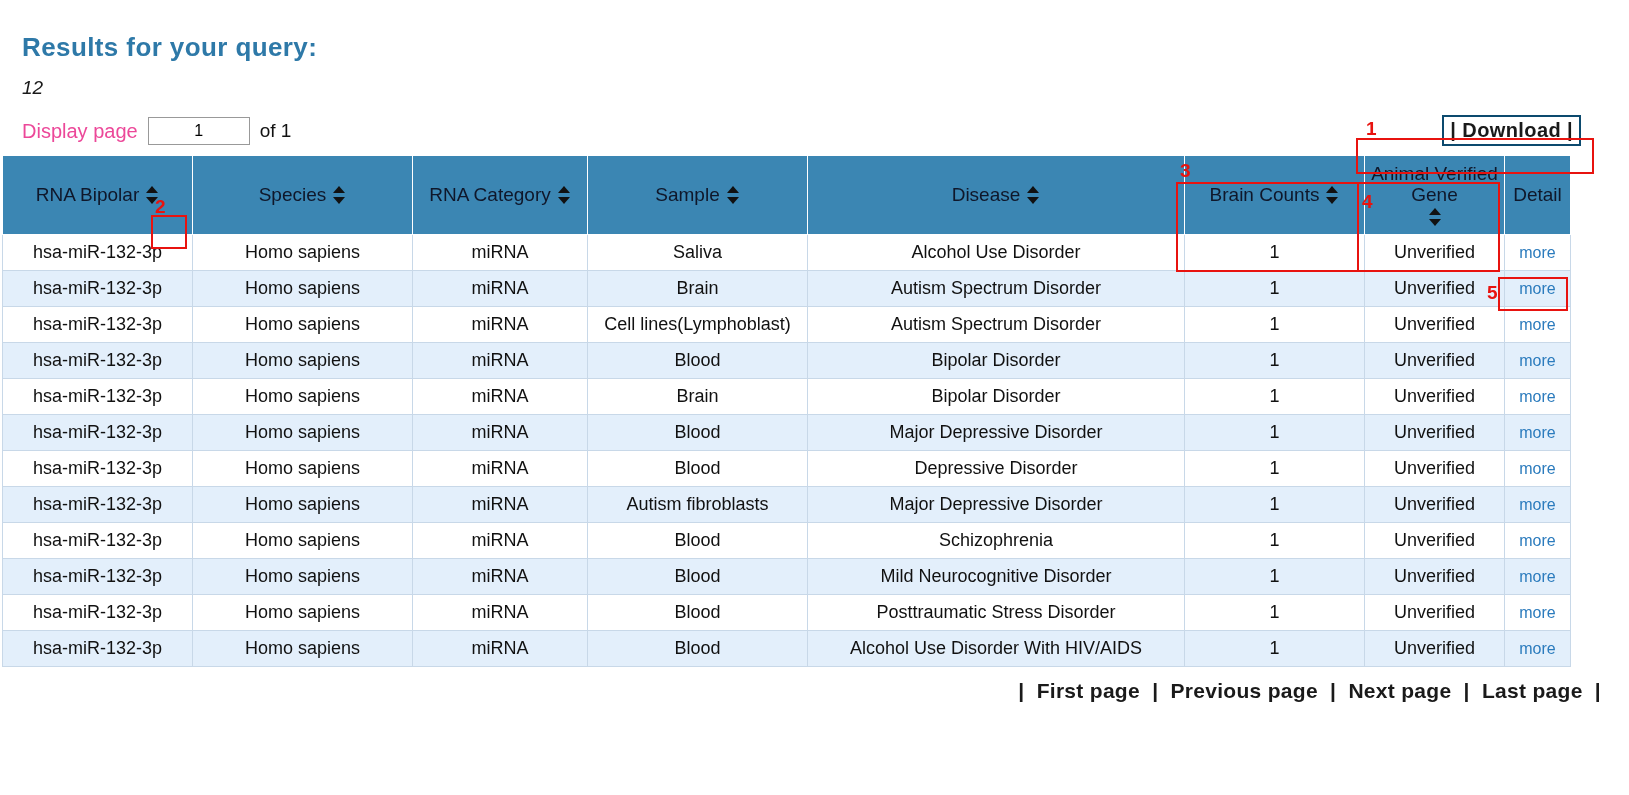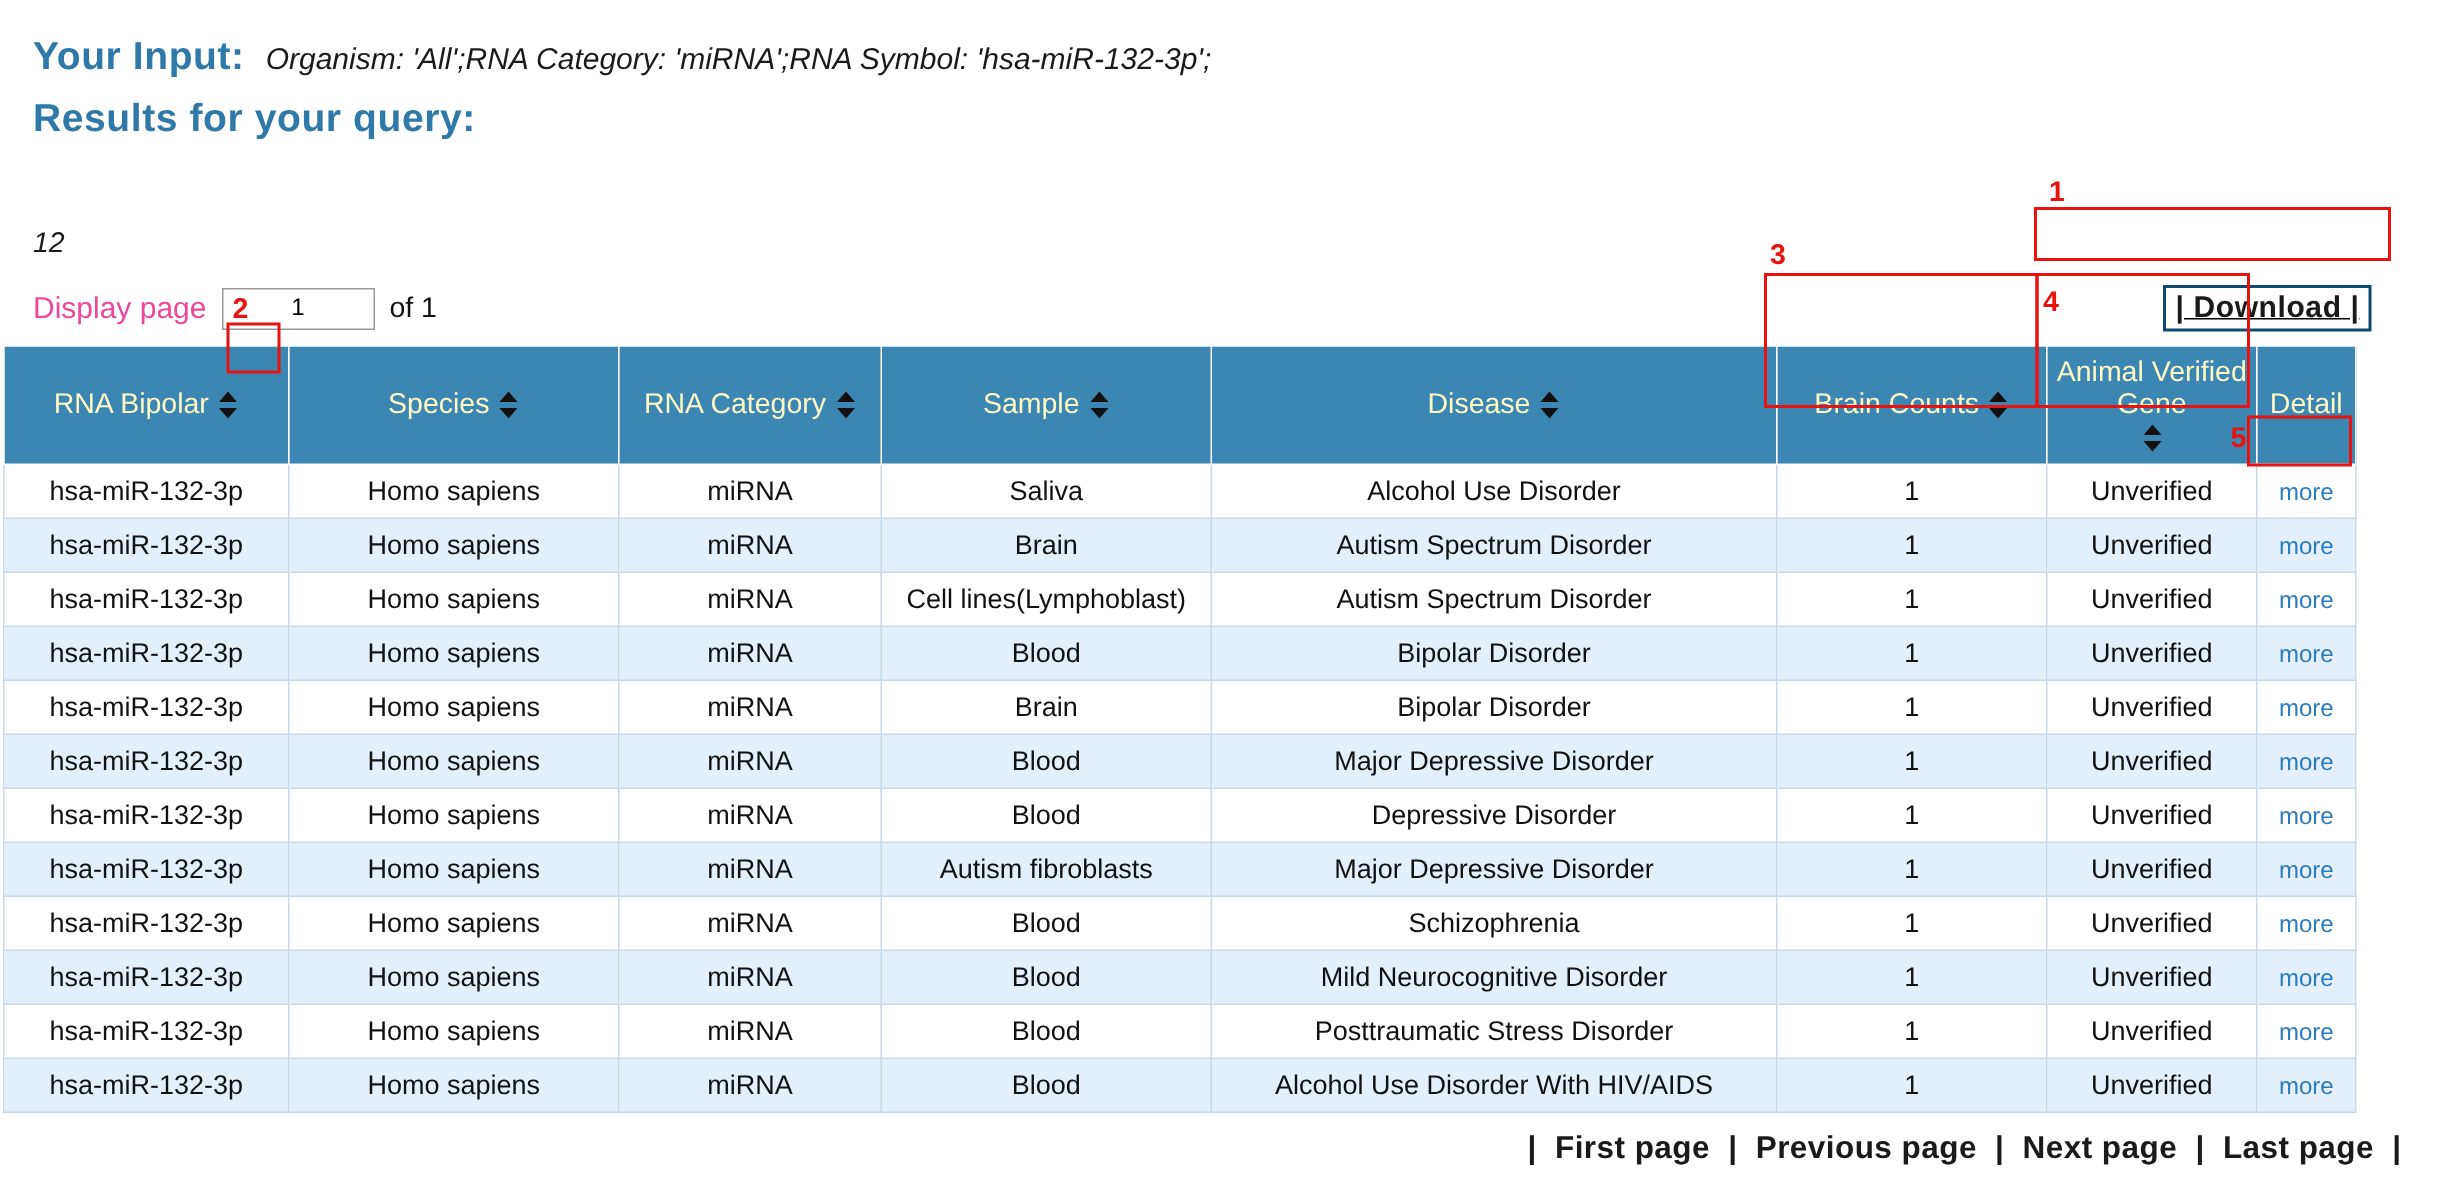--- a/index.html
+++ b/index.html
@@ -40,21 +40,20 @@
     display: flex;
     align-items: baseline;
     gap: 14px;
     margin-top: 10px;
     flex-direction: column;
   }
   .results-count {
     color: #1a1a1a;
     font-size: 19px;
     font-style: italic;
-    margin-top: 44px;
   }
 
   
   .pager-row {
     display: flex;
     align-items: center;
     margin: 18px 0 10px 22px;
     width: 1585px;
     position: relative;
   }
@@ -94,21 +93,21 @@
 
   
   table.results {
     border-collapse: collapse;
     width: 1568px;
     margin-left: 2px;
     table-layout: fixed;
   }
   table.results th {
     background: #3b86b3;
-    color: #fef9c3;
+    color: #0f172a;
     font-size: 19px;
     font-weight: normal;
     height: 78px;
     border: 1px solid #ffffff;
     vertical-align: middle;
     padding: 0 4px;
   }
   th .th-inner {
     display: flex;
     align-items: center;
@@ -186,24 +185,20 @@
     font-weight: bold;
     font-family: "Liberation Sans", sans-serif;
   }
 </style>
 </head>
 <body>
 
 <div id="page">
 
   <div class="header-block">
-    <div class="line-your-input">
-      <span class="hdr-label">Your Input:</span>
-      <span class="hdr-value">Organism: 'All';RNA Category: 'miRNA';RNA Symbol: 'hsa-miR-132-3p';</span>
-    </div>
     <div class="line-results">
       <span class="hdr-label">Results for your query:</span>
       <span class="results-count">12</span>
     </div>
   </div>
 
   <div class="pager-row">
     <span class="pager-label">Display page</span>
     <input class="page-input" type="text" value="1" style="">
     <span class="pager-of">of 1</span>

